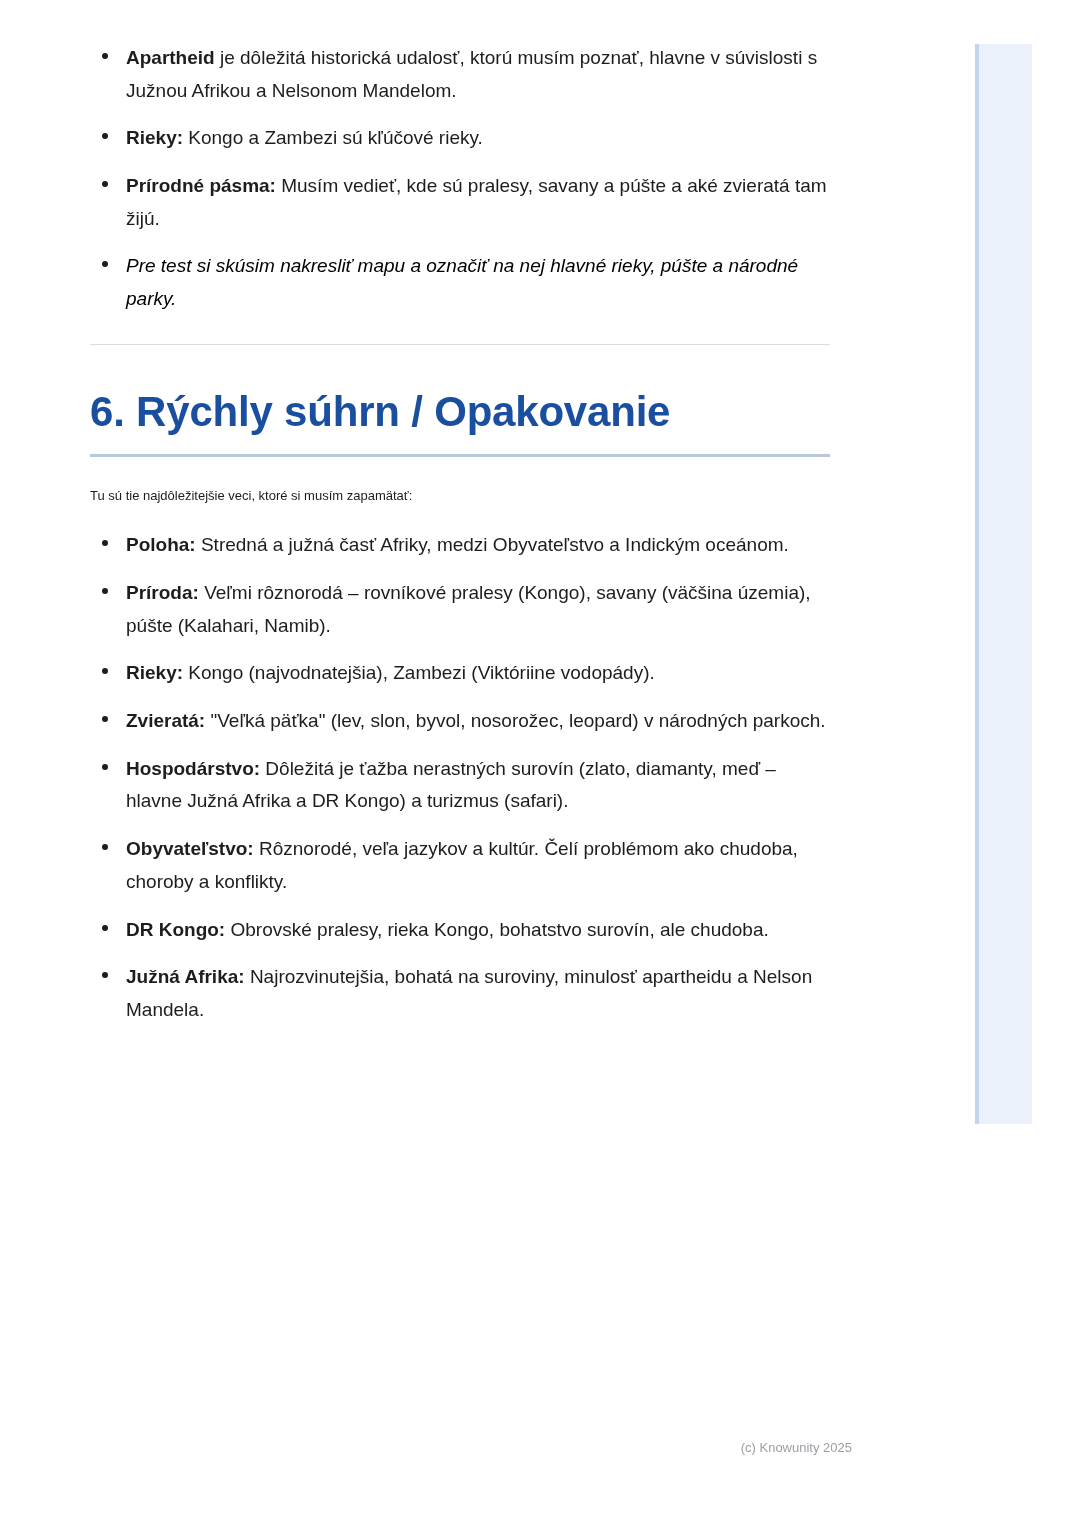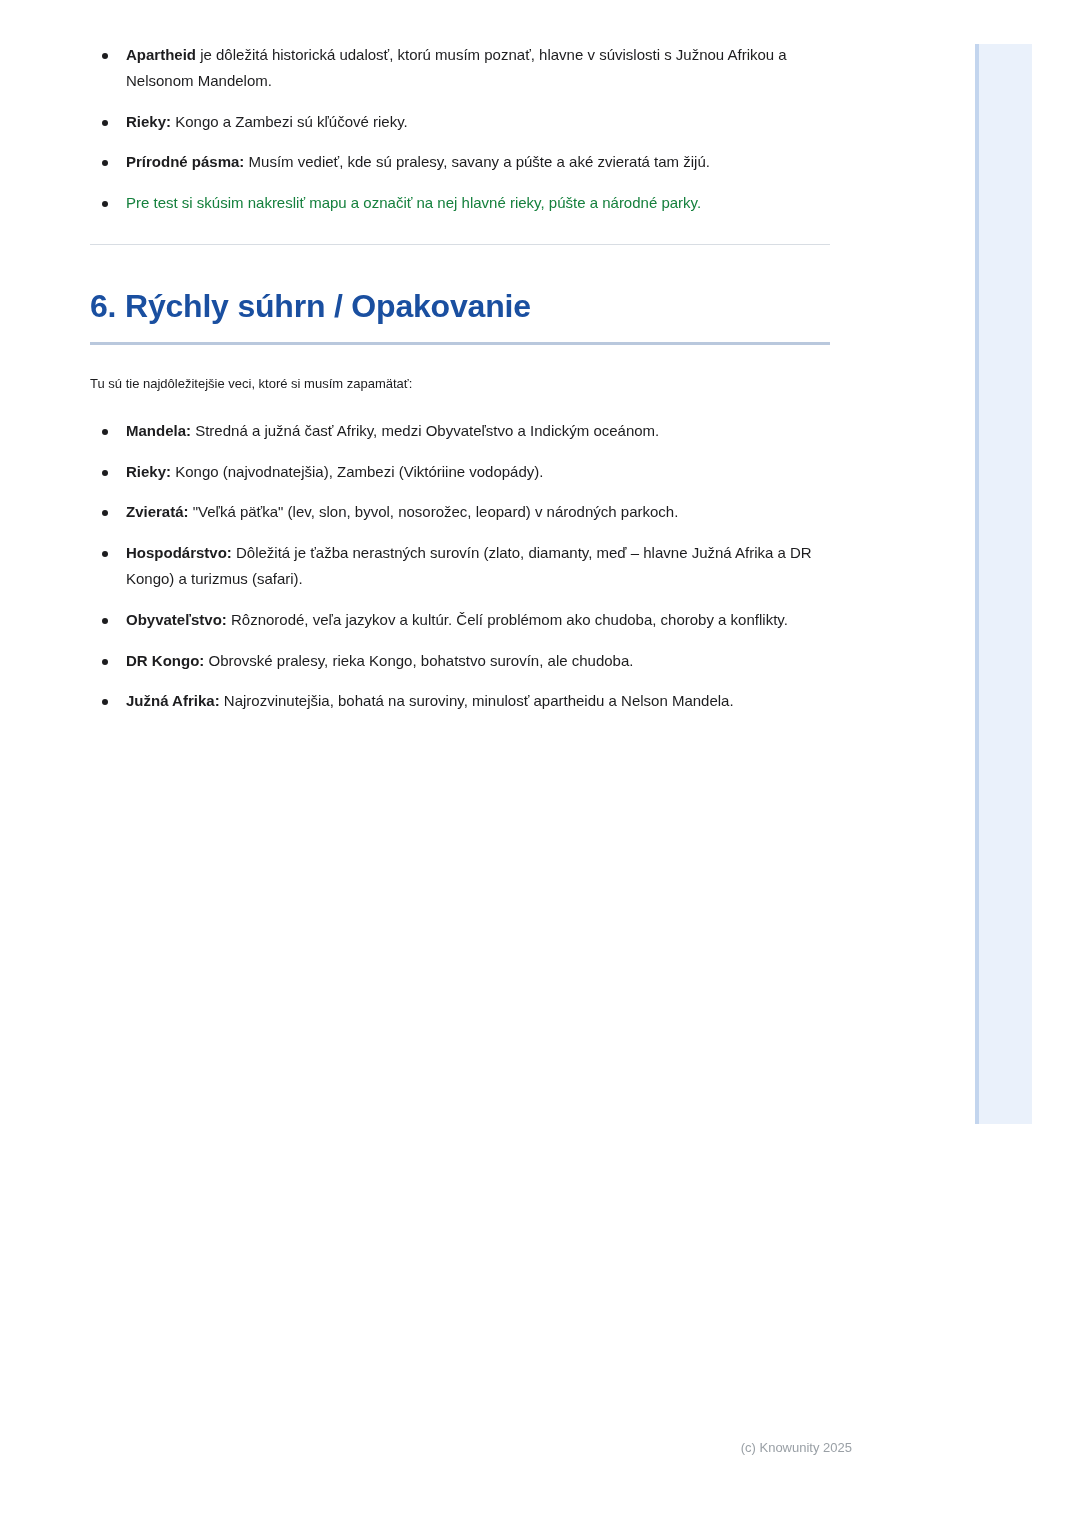--- a/index.html
+++ b/index.html
@@ -48,50 +48,51 @@
 
   ul.bullets {
     list-style: none;
     margin: 0;
     padding: 0;
   }
   ul.bullets li {
     position: relative;
     padding-left: 36px;
     margin-bottom: 15px;
-    font-size: 15px;
+    font-size: 19px;
     line-height: 1.72;
     color: #1d1d1f;
   }
   ul.bullets li:before {
     content: "";
     position: absolute;
     left: 12px;
     top: 11px;
     width: 6px;
     height: 6px;
     border-radius: 50%;
     background: #1d1d1f;
   }
   ul.bullets li b {
     font-weight: 700;
   }
   ul.bullets li.italic {
-    color: #15803d;
+    font-style: italic;
+    color: #000000;
   }
 
   .divider {
     height: 1px;
     background: #d8dde3;
     margin: 28px 0 0 0;
     width: 740px;
   }
 
   h2.section-title {
-    font-size: 32px;
+    font-size: 42px;
     line-height: 1.2;
     font-weight: 700;
     color: #1a4fa0;
     margin: 42px 0 0 0;
     letter-spacing: -0.2px;
   }
   .title-rule {
     height: 3px;
     background: #b9c8dd;
     width: 740px;
@@ -135,21 +136,22 @@
       </ul>
 
     <div class="divider"></div>
 
     <h2 class="section-title">6. Rýchly súhrn / Opakovanie</h2>
     <div class="title-rule"></div>
 
     <p class="lead">Tu sú tie najdôležitejšie veci, ktoré si musím zapamätať:</p>
 
     <ul class="bullets" id="summary-bullets">
-        <li><b>Mandela:</b><span> Stredná a južná časť Afriky, medzi Obyvateľstvo a Indickým oceánom.</span></li>
+        <li><b>Poloha:</b><span> Stredná a južná časť Afriky, medzi Obyvateľstvo a Indickým oceánom.</span></li>
+        <li><b>Príroda:</b><span> Veľmi rôznorodá – rovníkové pralesy (Kongo), savany (väčšina územia), púšte (Kalahari, Namib).</span></li>
         <li><b>Rieky:</b><span> Kongo (najvodnatejšia), Zambezi (Viktóriine vodopády).</span></li>
         <li><b>Zvieratá:</b><span> "Veľká päťka" (lev, slon, byvol, nosorožec, leopard) v národných parkoch.</span></li>
         <li><b>Hospodárstvo:</b><span> Dôležitá je ťažba nerastných surovín (zlato, diamanty, meď – hlavne Južná Afrika a DR Kongo) a turizmus (safari).</span></li>
         <li><b>Obyvateľstvo:</b><span> Rôznorodé, veľa jazykov a kultúr. Čelí problémom ako chudoba, choroby a konflikty.</span></li>
         <li><b>DR Kongo:</b><span> Obrovské pralesy, rieka Kongo, bohatstvo surovín, ale chudoba.</span></li>
         <li><b>Južná Afrika:</b><span> Najrozvinutejšia, bohatá na suroviny, minulosť apartheidu a Nelson Mandela.</span></li>
       </ul>
 
   </div>
 

